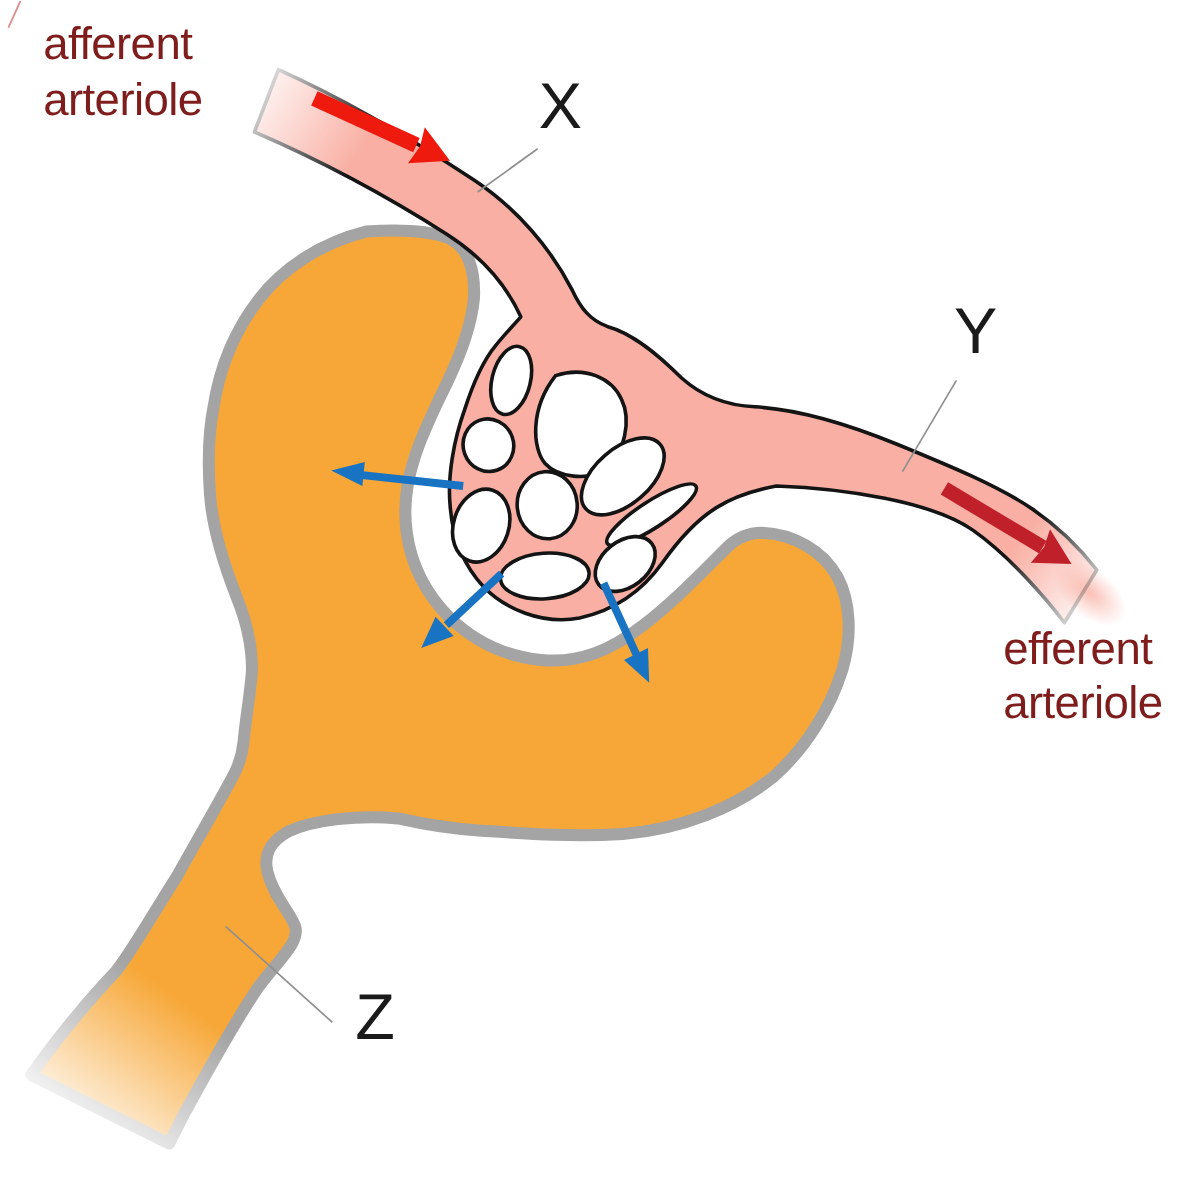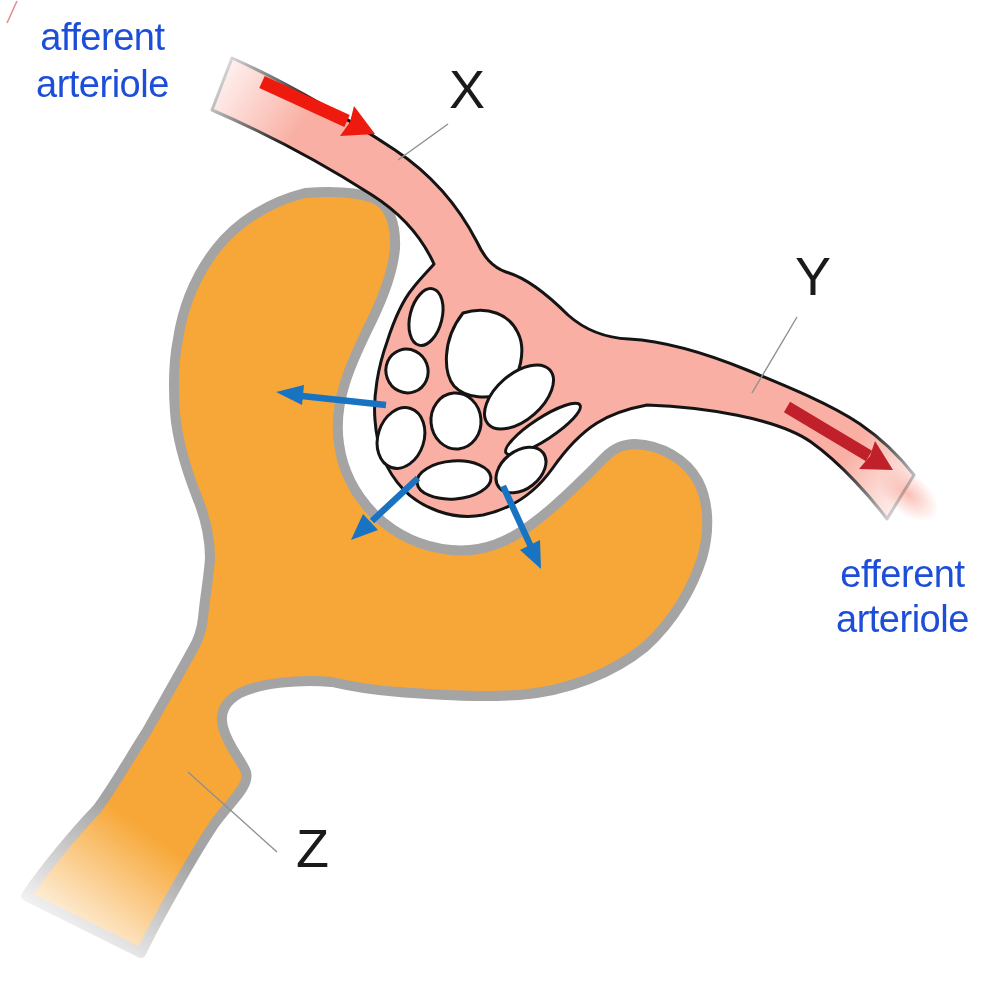--- a/index.html
+++ b/index.html
@@ -1,20 +1,20 @@
 <!DOCTYPE html>
 <html><head>
 <meta charset="utf-8">
 <style>
   html,body{margin:0;padding:0;background:#ffffff;}
   #stage{position:relative;width:1000px;height:1000px;background:#ffffff;overflow:hidden;
          font-family:"Liberation Sans", sans-serif;}
   #art{position:absolute;left:0;top:0;}
-  .lbl{position:absolute;color:#1d4ed8;font-size:38px;line-height:47px;
-       letter-spacing:-0.5px;white-space:nowrap;text-align:center;}
+  .lbl{position:absolute;color:#7f1d1d;font-size:38px;line-height:47px;
+       letter-spacing:-0.5px;white-space:nowrap;}
   .marker{position:absolute;color:#1A1A1A;font-size:54px;line-height:1;
           white-space:nowrap;}
   .eff{line-height:45px;}
 </style>
 </head>
 <body>
 
 <div id="stage">
 
 <svg id="art" width="1000" height="1000" viewBox="0 0 1000 1000">
@@ -124,20 +124,20 @@
 
 <div class="lbl" style="left:36px;top:14px;">
   <span>afferent</span><br>
   <span>arteriole</span>
 </div>
 
 <div class="marker" style="left:449px;top:62px;">X</div>
 
 <div class="marker" style="left:795px;top:249px;">Y</div>
 
-<div class="lbl eff" style="left:836px;top:552px;">
+<div class="lbl eff" style="left:836px;top:519px;">
   <span>efferent</span><br>
   <span>arteriole</span>
 </div>
 
 <div class="marker" style="left:296px;top:821px;">Z</div>
 
 </div>
 
 </body></html>

